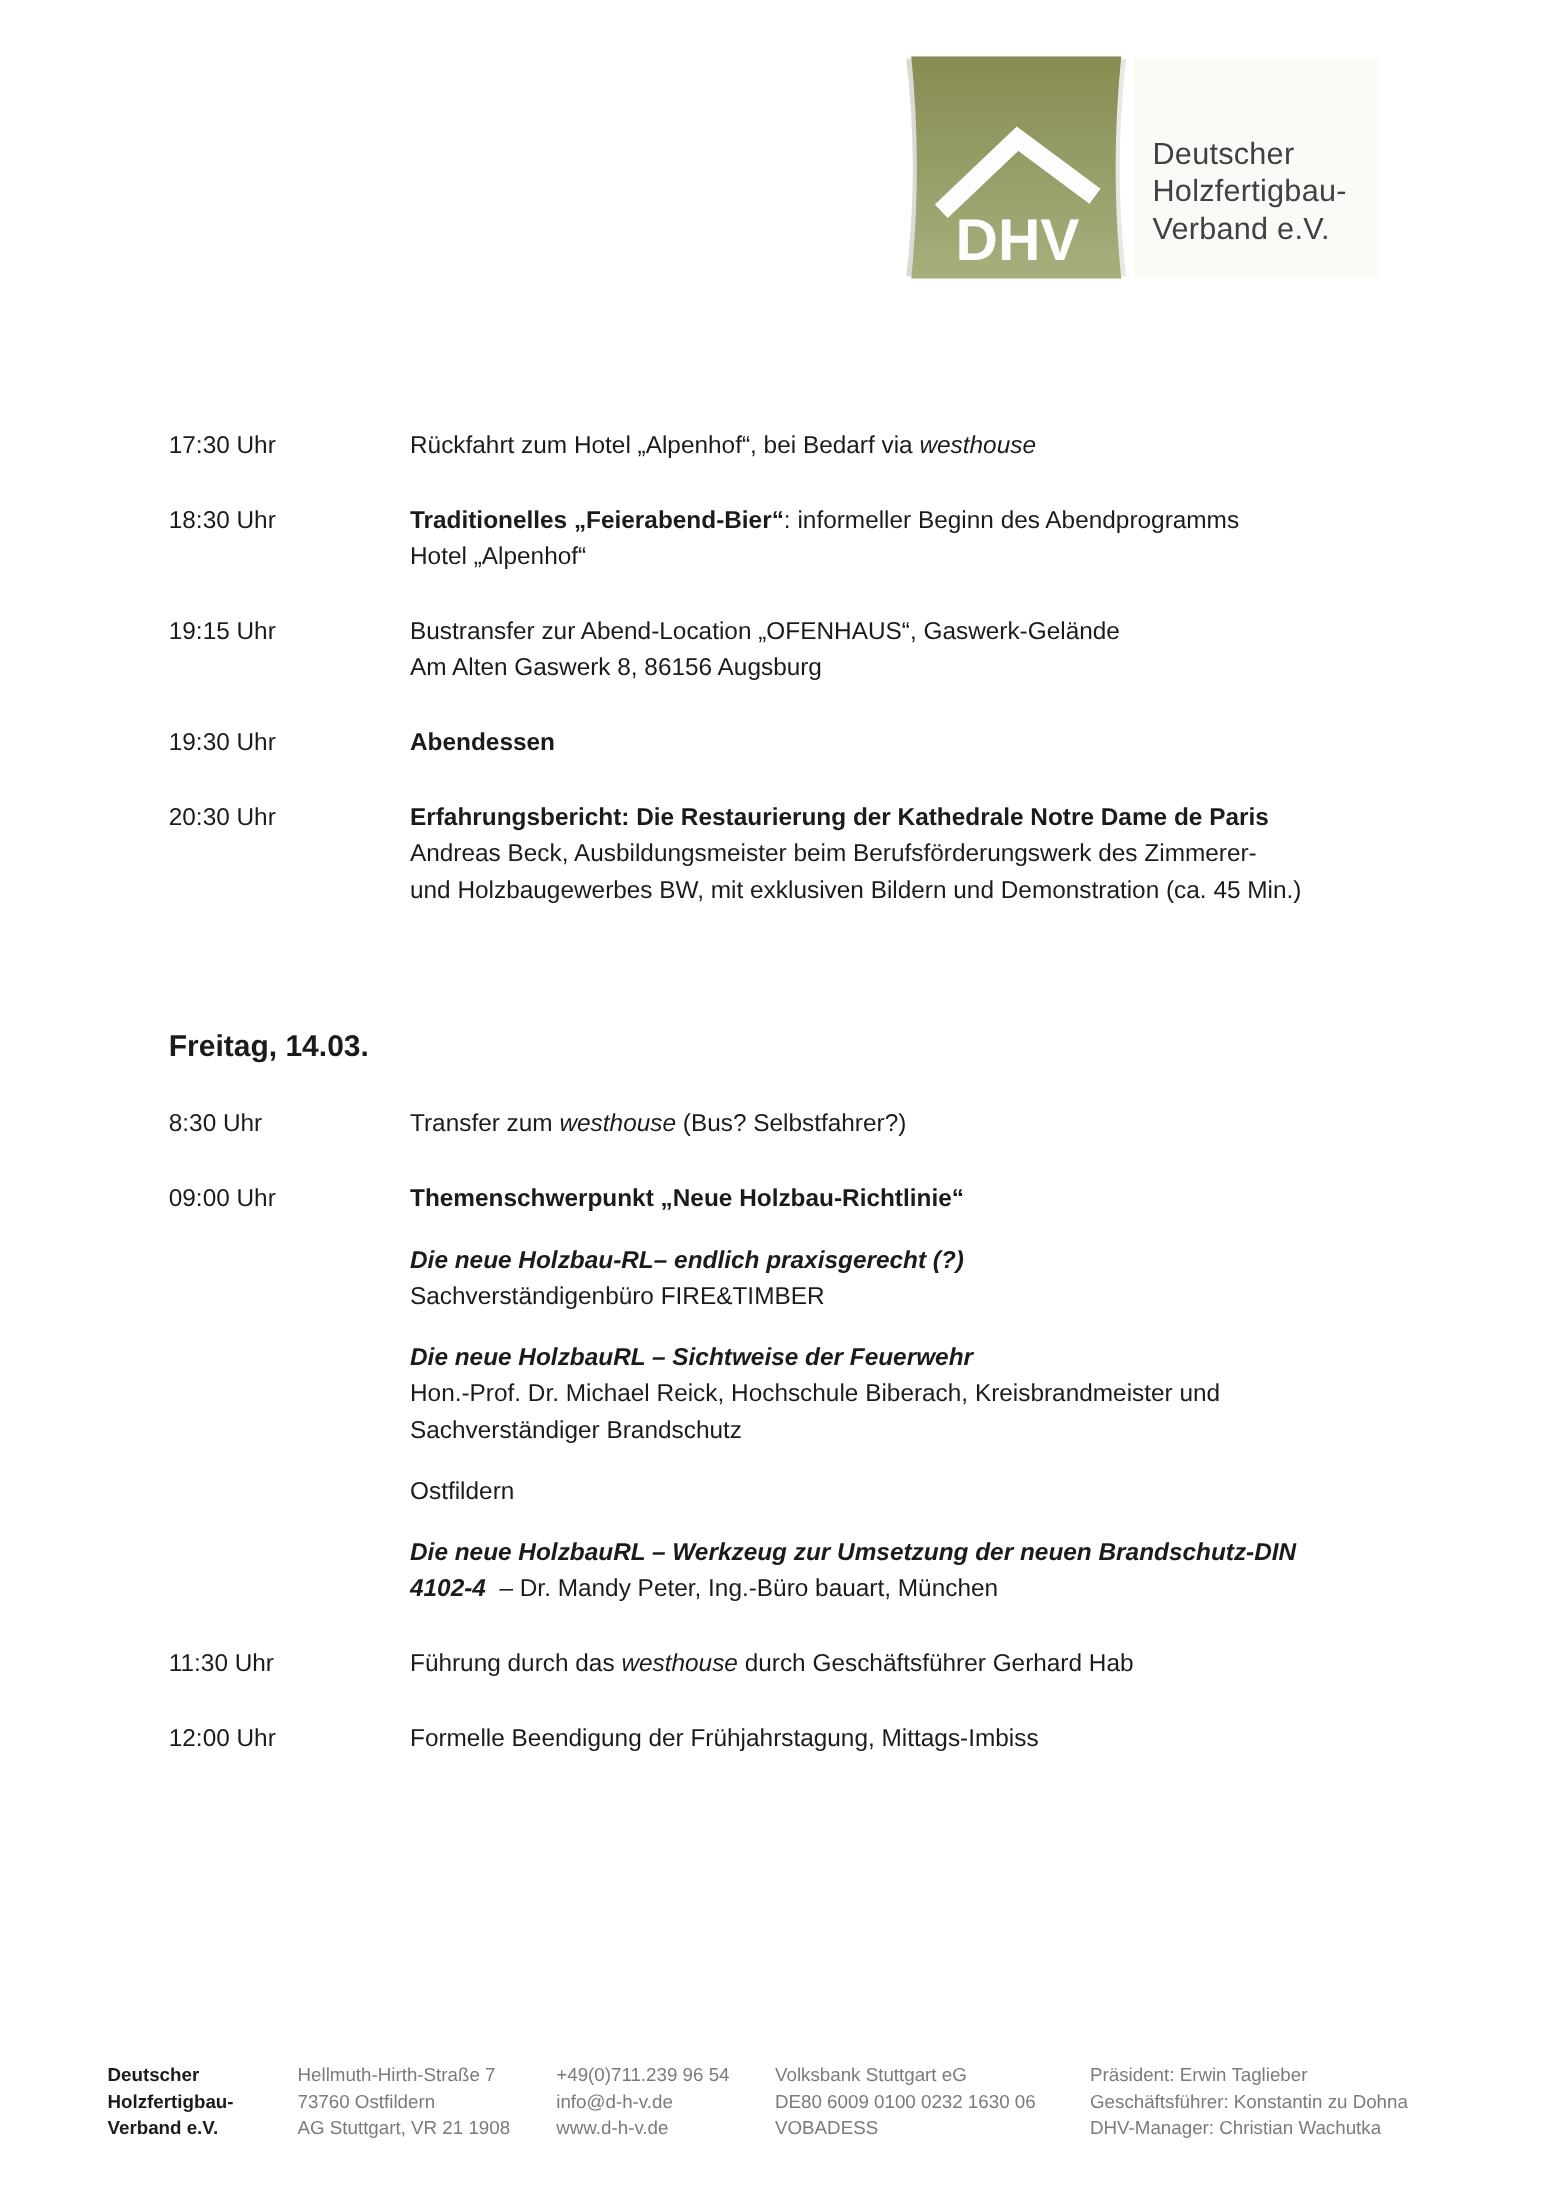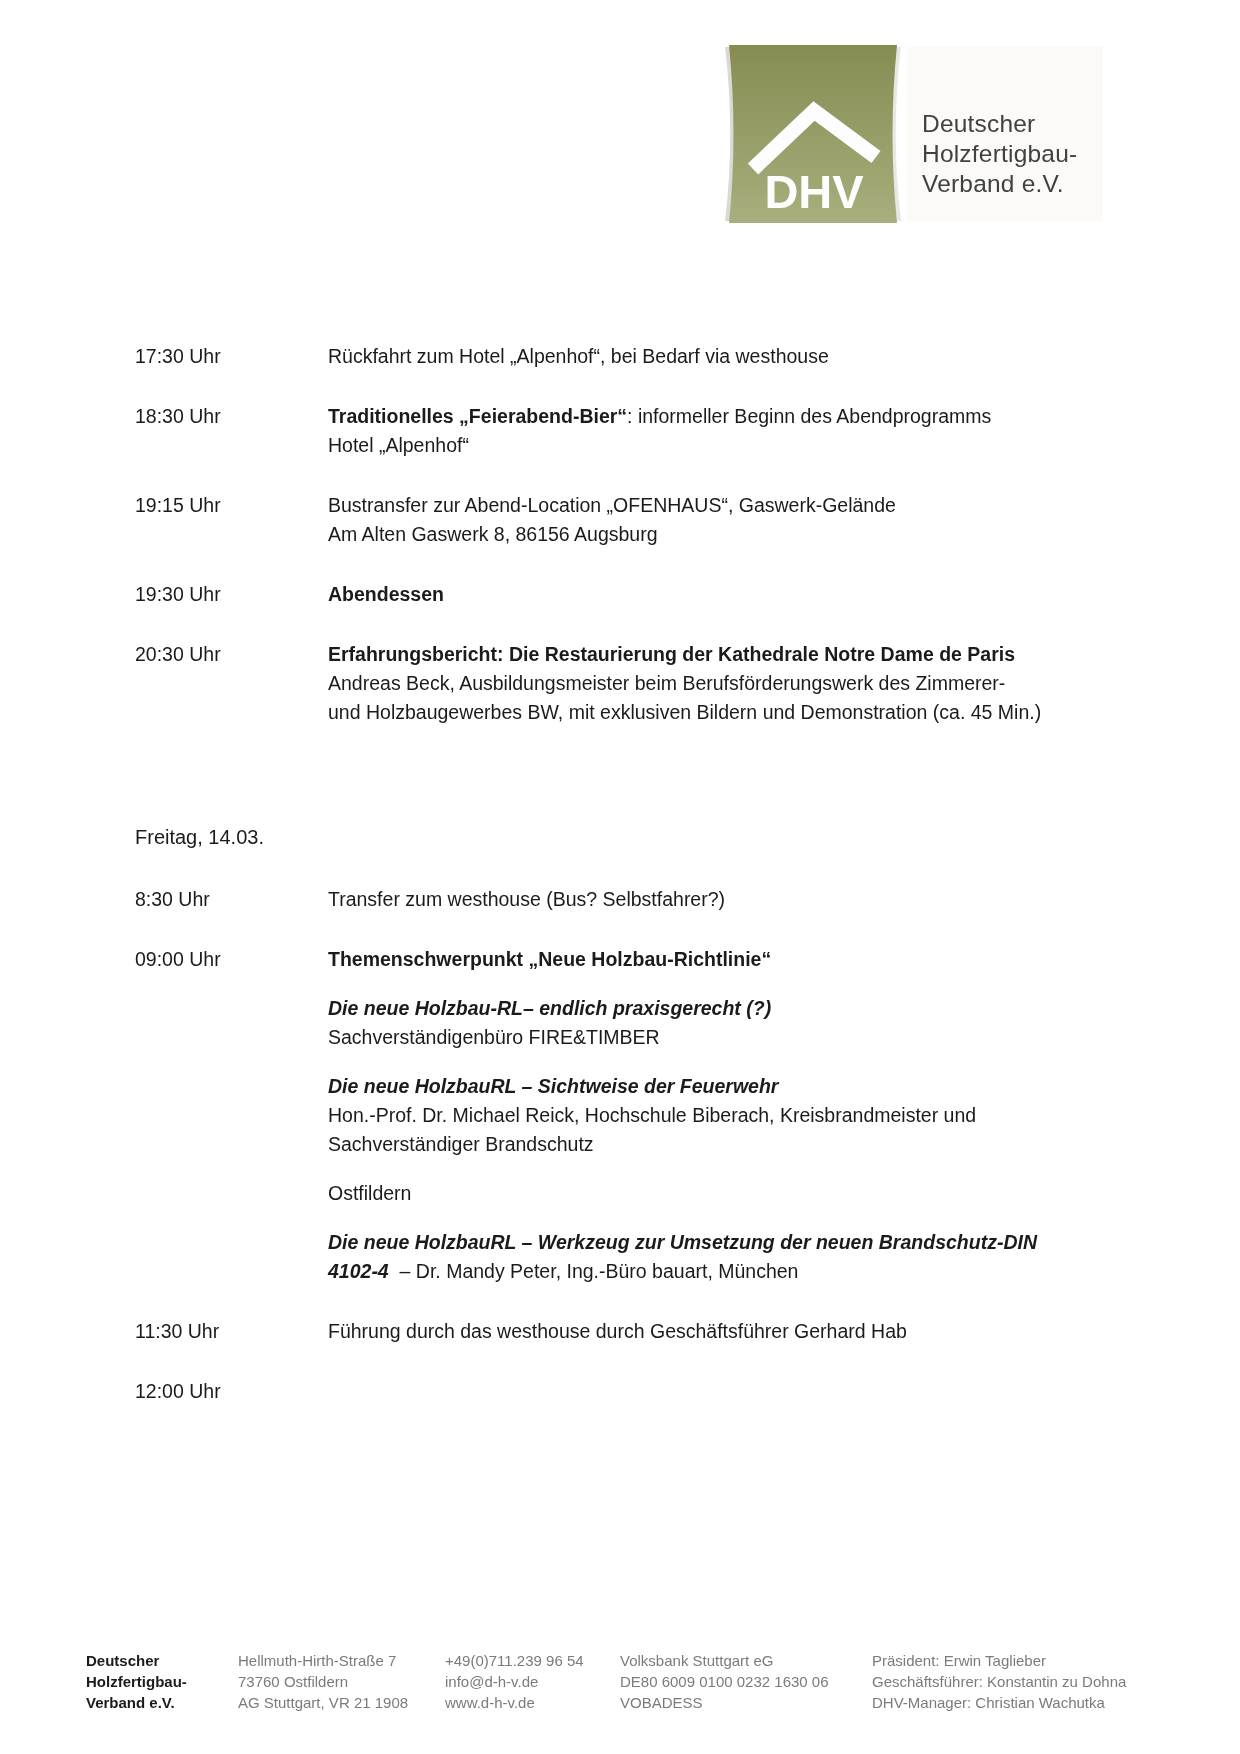--- a/index.html
+++ b/index.html
@@ -16,23 +16,23 @@
   
   .content{position:absolute;left:135px;top:342px;width:1000px;font-size:19.5px;}
   .entry{display:flex;margin-bottom:31px;gap:48px;}
   .entry .time{width:145px;flex:none;line-height:29px;white-space:nowrap;}
   .entry .desc{flex:1;}
   .line{line-height:29px;white-space:nowrap;}
   .para{margin-bottom:20px;}
   .para:last-child{margin-bottom:0;}
   .n{font-style:normal;font-weight:normal;}
   .b{font-weight:bold;}
-  .i{}
+  .i{font-style:italic;}
   .bi{font-weight:bold;font-style:italic;}
-  .section-heading{font-weight:normal;font-size:20px;line-height:29px;margin:96px 0 33px 0;}
+  .section-heading{font-weight:bold;font-size:24px;line-height:29px;margin:96px 0 33px 0;}
   
   .footer{position:absolute;left:0;top:1650px;width:1240px;font-size:15px;line-height:21px;color:#7b7b7b;}
   .fcol{position:absolute;top:0;}
   .fcol div{white-space:nowrap;}
   .fc1{left:86px;font-weight:bold;color:#1b1b1b;}
   .fc2{left:238px;}
   .fc3{left:445px;}
   .fc4{left:620px;}
   .fc5{left:872px;}
 </style>
@@ -146,20 +146,25 @@
     <div class="entry">
       <div class="time">11:30 Uhr</div>
       <div class="desc">
         <div class="para">
           <div class="line"><span class="n">Führung durch das </span><span class="i">westhouse</span><span class="n"> durch Geschäftsführer Gerhard Hab</span></div>
         </div>
       </div>
     </div>
     <div class="entry">
       <div class="time">12:00 Uhr</div>
+      <div class="desc">
+        <div class="para">
+          <div class="line"><span class="n">Formelle Beendigung der Frühjahrstagung, Mittags-Imbiss</span></div>
+        </div>
+      </div>
     </div>
   </div>
 
 <div class="footer">
   <div class="fcol fc1">
     <div>Deutscher</div>
     <div>Holzfertigbau-</div>
     <div>Verband e.V.</div>
   </div>
   <div class="fcol fc2">

